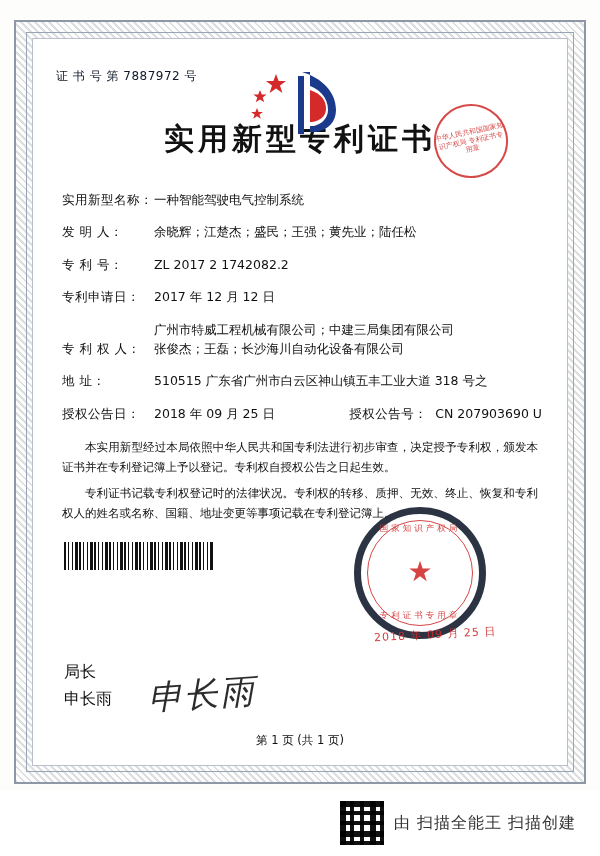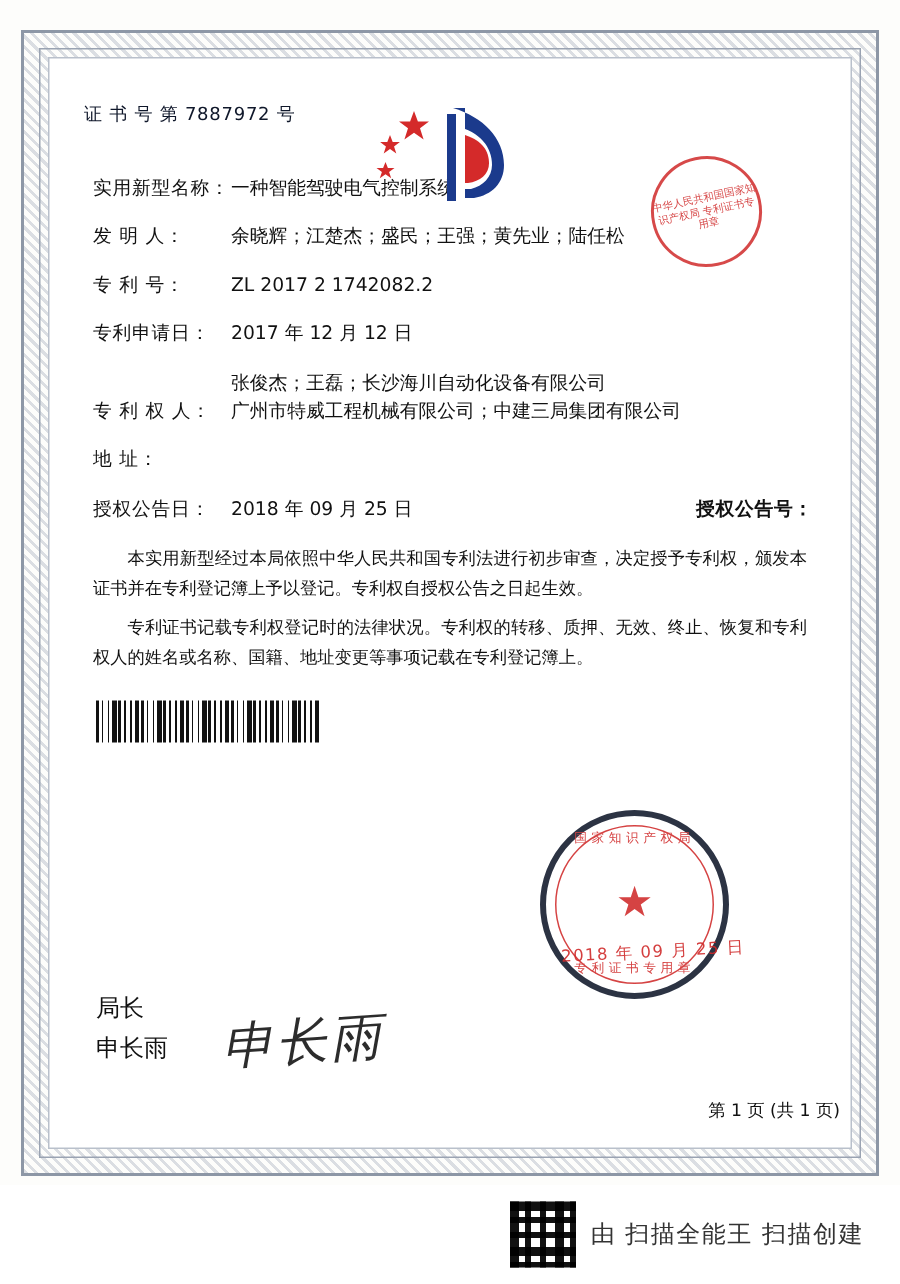--- a/index.html
+++ b/index.html
@@ -80,21 +80,21 @@
     margin-bottom:13px;
   }
   .lab{
     width:92px;flex:none;
     white-space:nowrap;
     letter-spacing:.5px;
   }
   .val{flex:1;}
   .val .sub{display:block;}
   .row.two .right{
-    margin-left:auto;display:flex;font-weight:bold;
+    margin-left:auto;display:flex;
   }
   .row.two .right .lab2{white-space:nowrap;letter-spacing:.5px;}
   .paras{
     margin:14px 22px 0 22px;
     font-size:11.5px;
     line-height:1.75;
     color:#111;
     text-align:justify;
   }
   .paras p{margin:0 0 6px 0;text-indent:2em;}
@@ -112,36 +112,36 @@
   .sign-script{
     position:absolute;left:108px;bottom:40px;
     font-family:"DejaVu Serif","Liberation Serif",serif;
     font-size:34px;font-style:italic;color:#1b1b1b;
     letter-spacing:2px;
     transform:rotate(-4deg);
     opacity:.92;
   }
   .page-no{
     position:absolute;left:0;right:0;bottom:10px;
-    text-align:right;font-size:11.5px;color:#111;
+    text-align:center;font-size:11.5px;color:#111;
   }
   
   .seal-top{
     position:absolute;right:52px;top:58px;
     width:70px;height:70px;border-radius:50%;
     border:2px solid #d02a2a;color:#d02a2a;
     display:flex;align-items:center;justify-content:center;
     text-align:center;font-size:7px;line-height:1.25;
     transform:rotate(-12deg);
     opacity:.85;
   }
   .seal-big{
-    position:absolute;right:74px;bottom:92px;
+    position:absolute;right:74px;bottom:119px;
     width:118px;height:118px;border-radius:50%;
-    border:4px solid #0f172a;color:#d02a2a;
+    border:7px solid #0f172a;color:#d02a2a;
     opacity:.88;
   }
   .seal-big .ring{
     position:absolute;inset:6px;border-radius:50%;
     border:1px solid #d02a2a;
   }
   .seal-big .star{
     position:absolute;left:50%;top:50%;
     transform:translate(-50%,-55%);
     color:#d02a2a;font-size:28px;line-height:1;
@@ -202,20 +202,21 @@
         </g>
         <path d="M62 4 C82 10, 96 24, 96 42 C96 54, 88 62, 76 64 L70 64 L70 4 Z" fill="#1b3a8c"></path>
         <path d="M58 8 L64 8 L64 66 L58 66 Z" fill="#1b3a8c"></path>
         <path d="M64 16 C80 20, 88 30, 88 42 C88 50, 82 56, 74 58 L70 58 L70 16 Z" fill="#ffffff"></path>
         <path d="M70 22 C82 26, 86 33, 86 41 C86 48, 80 53, 72 54 L70 54 Z" fill="#d42a2a"></path>
       </svg>
     </div>
 
     <div class="seal-top">中华人民共和国国家知识产权局 专利证书专用章</div>
 
+    <div class="title">实用新型专利证书</div>
 
     <div class="fields">
 
       <div class="row">
         <div class="lab">实用新型名称：</div>
         <div class="val">一种智能驾驶电气控制系统</div>
       </div>
 
       <div class="row">
         <div class="lab">发 明 人：</div>
@@ -228,34 +229,36 @@
       </div>
 
       <div class="row">
         <div class="lab">专利申请日：</div>
         <div class="val">2017 年 12 月 12 日</div>
       </div>
 
       <div class="row">
         <div class="lab">专 利 权 人：</div>
         <div class="val">
+          <span class="sub">广州市特威工程机械有限公司；中建三局集团有限公司</span>
           <span class="sub">张俊杰；王磊；长沙海川自动化设备有限公司</span>
-          <span class="sub">广州市特威工程机械有限公司；中建三局集团有限公司</span>
         </div>
       </div>
 
       <div class="row">
         <div class="lab">地 址：</div>
+        <div class="val">510515 广东省广州市白云区神山镇五丰工业大道 318 号之</div>
       </div>
 
       <div class="row two">
         <div class="lab">授权公告日：</div>
         <div class="val">2018 年 09 月 25 日</div>
         <div class="right">
           <div class="lab2">授权公告号：</div>
+          <div style="margin-left:8px">CN 207903690 U</div>
         </div>
       </div>
 
     </div>
 
     <div class="paras">
       <p>本实用新型经过本局依照中华人民共和国专利法进行初步审查，决定授予专利权，颁发本证书并在专利登记簿上予以登记。专利权自授权公告之日起生效。</p>
       <p>专利证书记载专利权登记时的法律状况。专利权的转移、质押、无效、终止、恢复和专利权人的姓名或名称、国籍、地址变更等事项记载在专利登记簿上。</p>
     </div>
 

